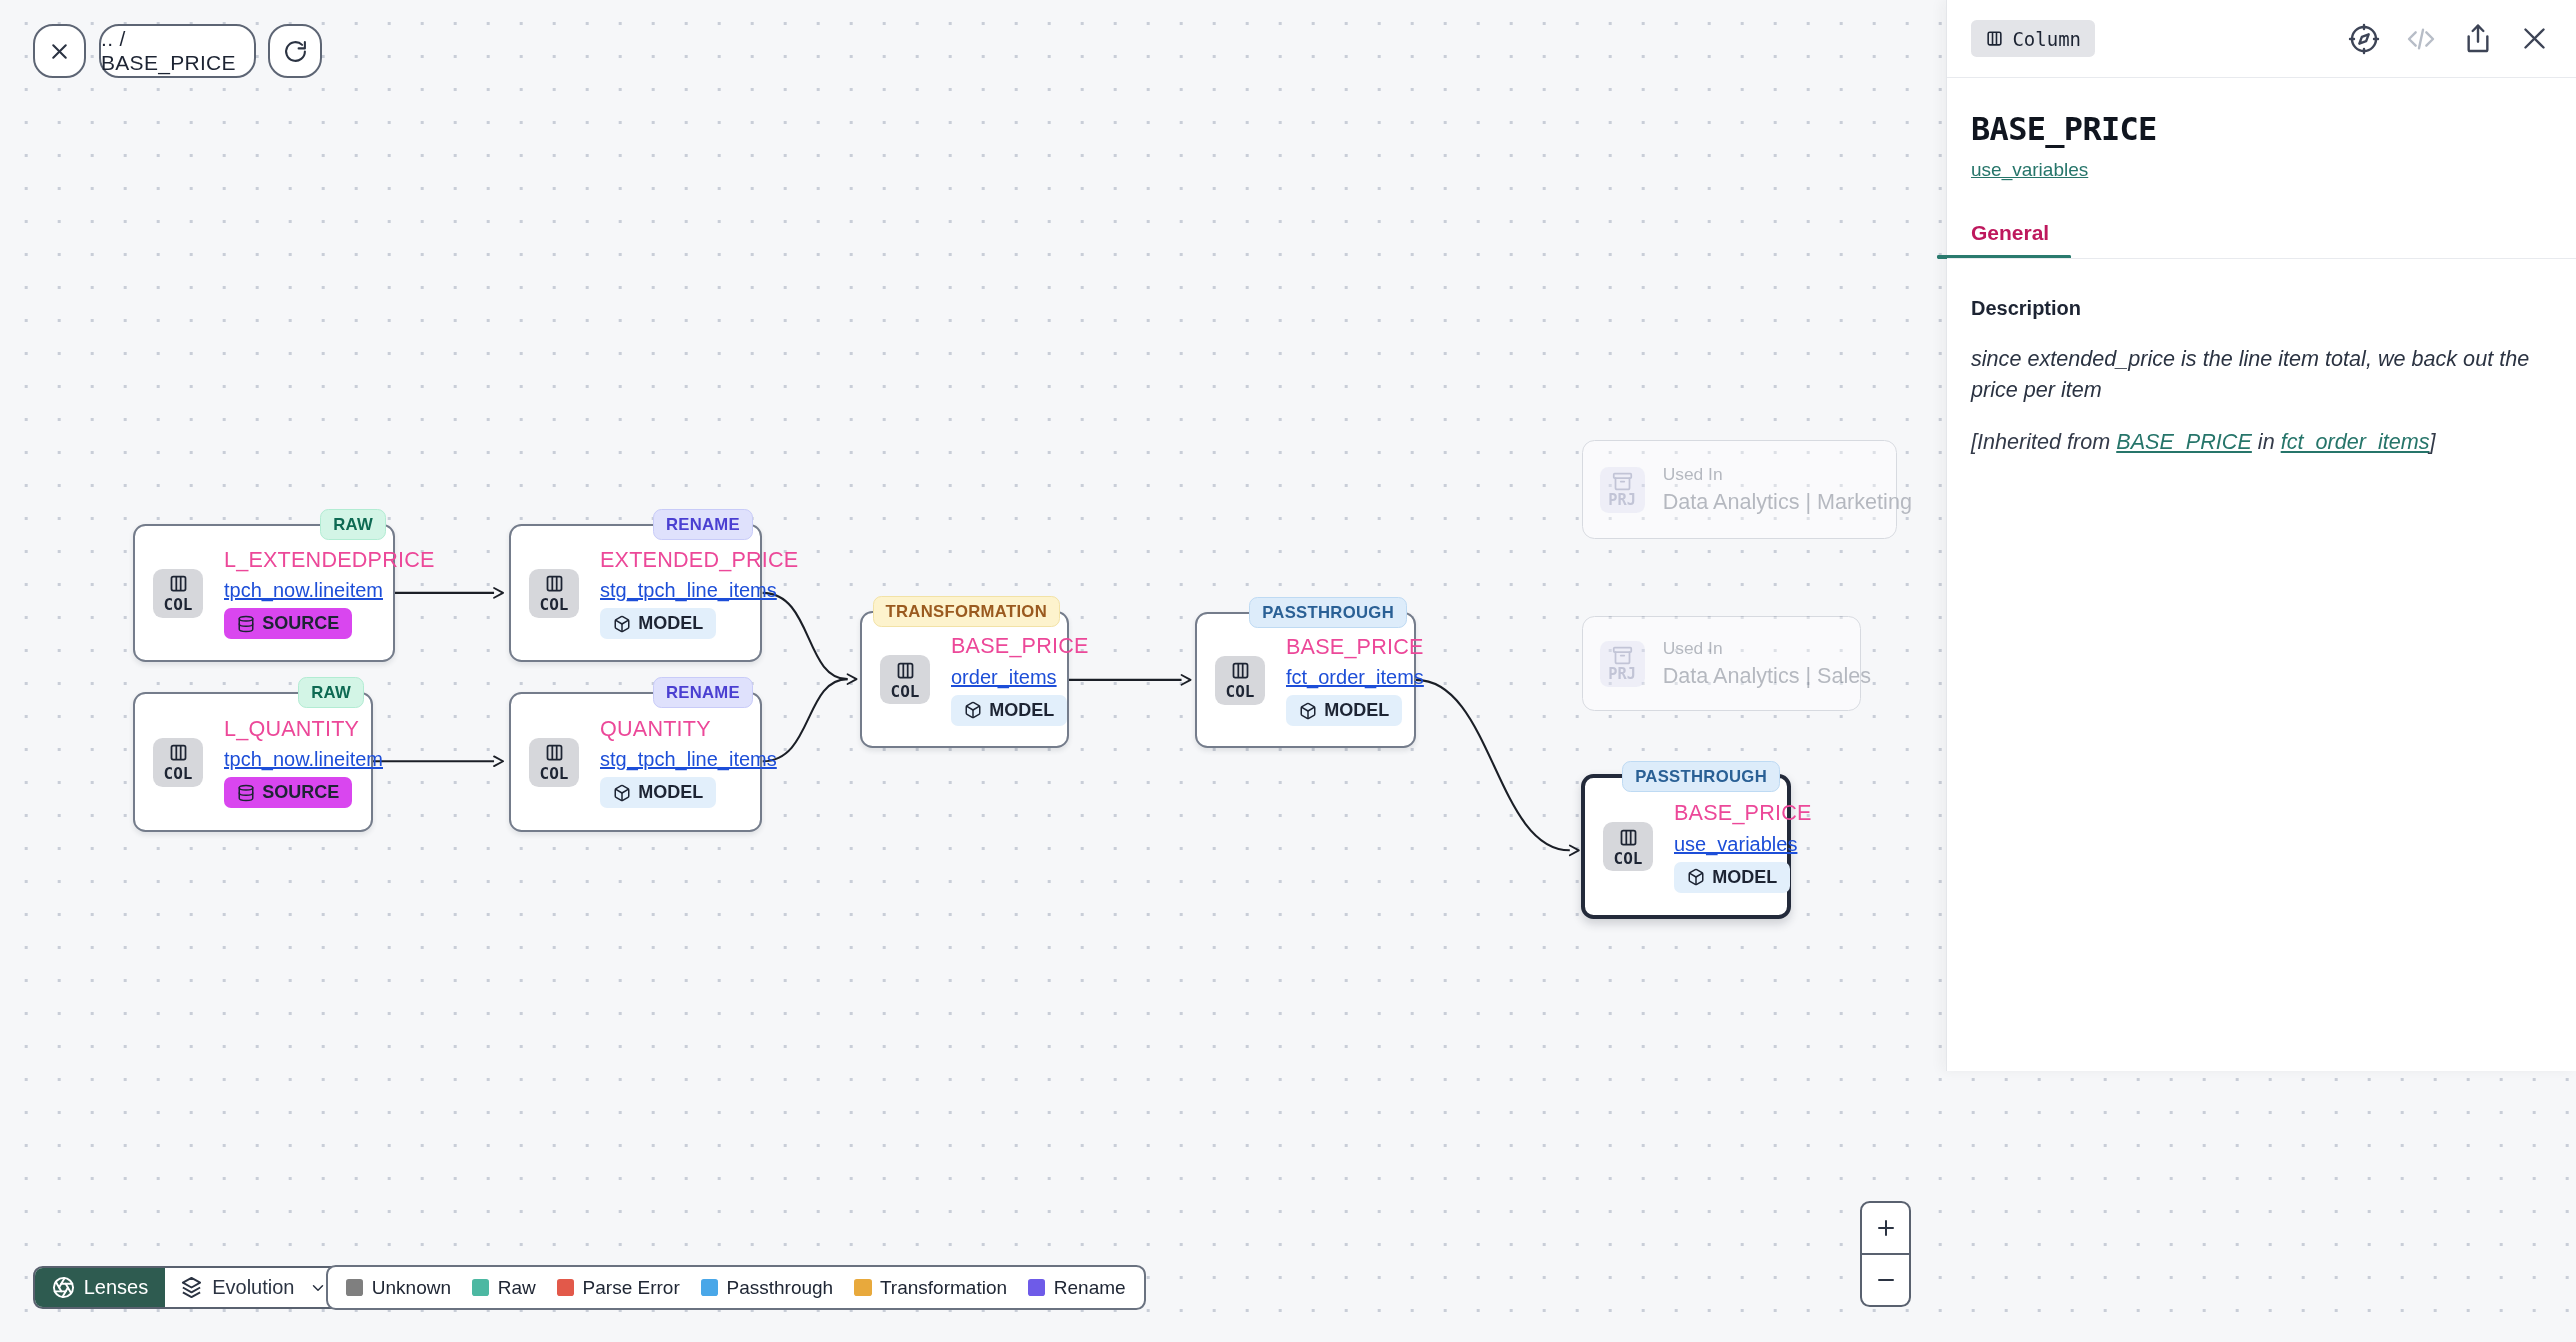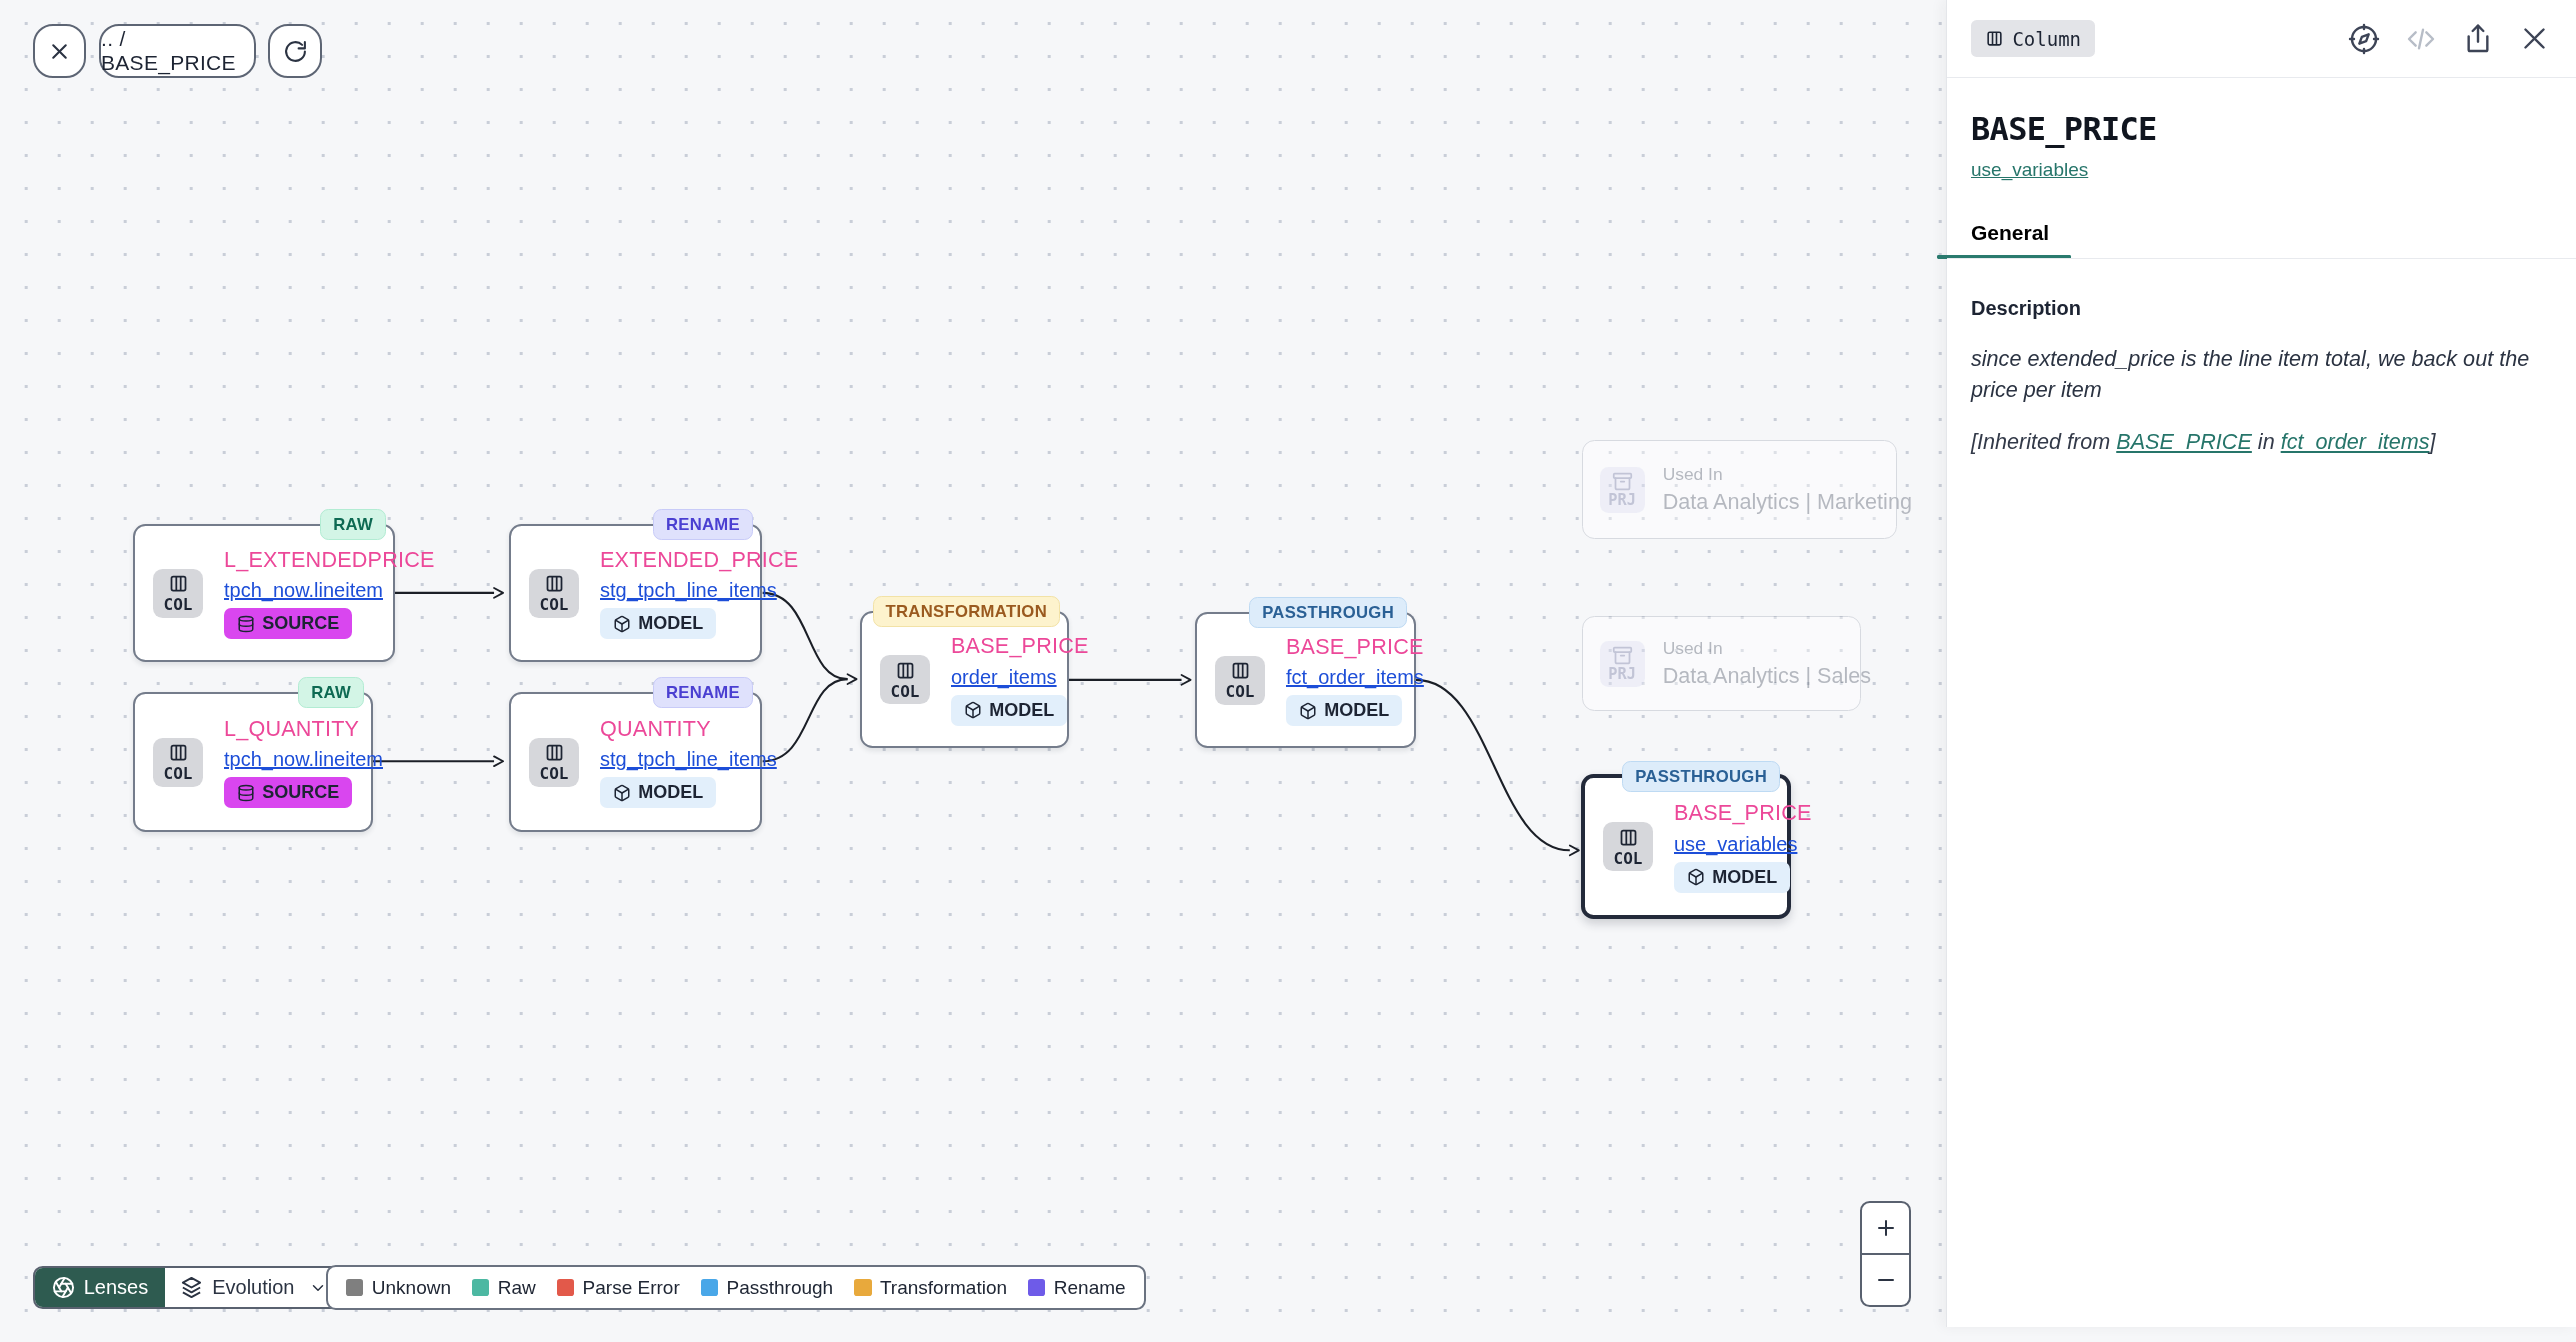--- a/index.html
+++ b/index.html
@@ -113,21 +113,21 @@
     position:absolute; left:1860px; top:1201px; width:51px; height:106px;
     background:#ffffff; border:2.1px solid #59616f; border-radius:9.7px;
     display:flex; flex-direction:column; overflow:hidden;
   }
   .zoomctl .zbtn { flex:1; display:flex; align-items:center; justify-content:center; cursor:pointer; }
   .zoomctl .zbtn:first-child { border-bottom:2.1px solid #59616f; }
   .zoomctl svg { stroke:#2b3342; }
 
   
   .panel {
-    position:absolute; left:1946px; top:0; width:630px; height:1327px;
+    position:absolute; left:1946px; top:0; width:630px; height:1071px;
     background:#ffffff; border-left:1.4px solid #e4e6ea;
     box-shadow:-4.2px 0 12.5px rgba(30,35,48,.05);
   }
   .panel-header {
     height:78px; display:flex; align-items:center; justify-content:space-between;
     padding:0 26.4px 0 24px; border-bottom:1.4px solid #e8eaee;
   }
   .type-badge {
     background:#e3e4e8; border-radius:5.6px; padding:7.7px 14px;
     display:flex; align-items:center; gap:8.4px;
@@ -143,21 +143,21 @@
     margin-top:32px; font-family:"DejaVu Sans Mono", monospace;
     font-size:32px; font-weight:700; color:#10151f; letter-spacing:-0.7px;
   }
   .panel-link {
     display:inline-block; margin-top:11px; font-size:19px; color:#26756a;
     text-decoration:underline; cursor:pointer;
   }
   .tabs { margin-top:40px; position:relative; }
   .tab {
     display:inline-block; padding:0 33px 14px 33px; margin-left:-24px; padding-left:24px;
-    font-size:21px; font-weight:600; color:#000000; cursor:pointer; position:relative;
+    font-size:21px; font-weight:600; color:#be185d; cursor:pointer; position:relative;
   }
   .tab-underline { position:absolute; left:-10.4px; bottom:0; width:134px; height:4.2px; background:#2a7a6e; border-radius:1.4px; }
   .tabs-rule { position:absolute; left:-24px; right:-26.4px; bottom:0; height:1.4px; background:#e8eaee; }
   .desc-label { margin-top:38px; font-size:20px; font-weight:700; color:#1d2433; }
   .desc-text { margin-top:24px; font-size:21.6px; font-style:italic; color:#2b3342; line-height:1.42; }
   .inherited { margin-top:24px; font-size:21.6px; font-style:italic; color:#333a49; }
   .inherited a { color:#26756a; text-decoration:underline; cursor:pointer; font-style:italic; }
 </style>
 </head>
 <body>

